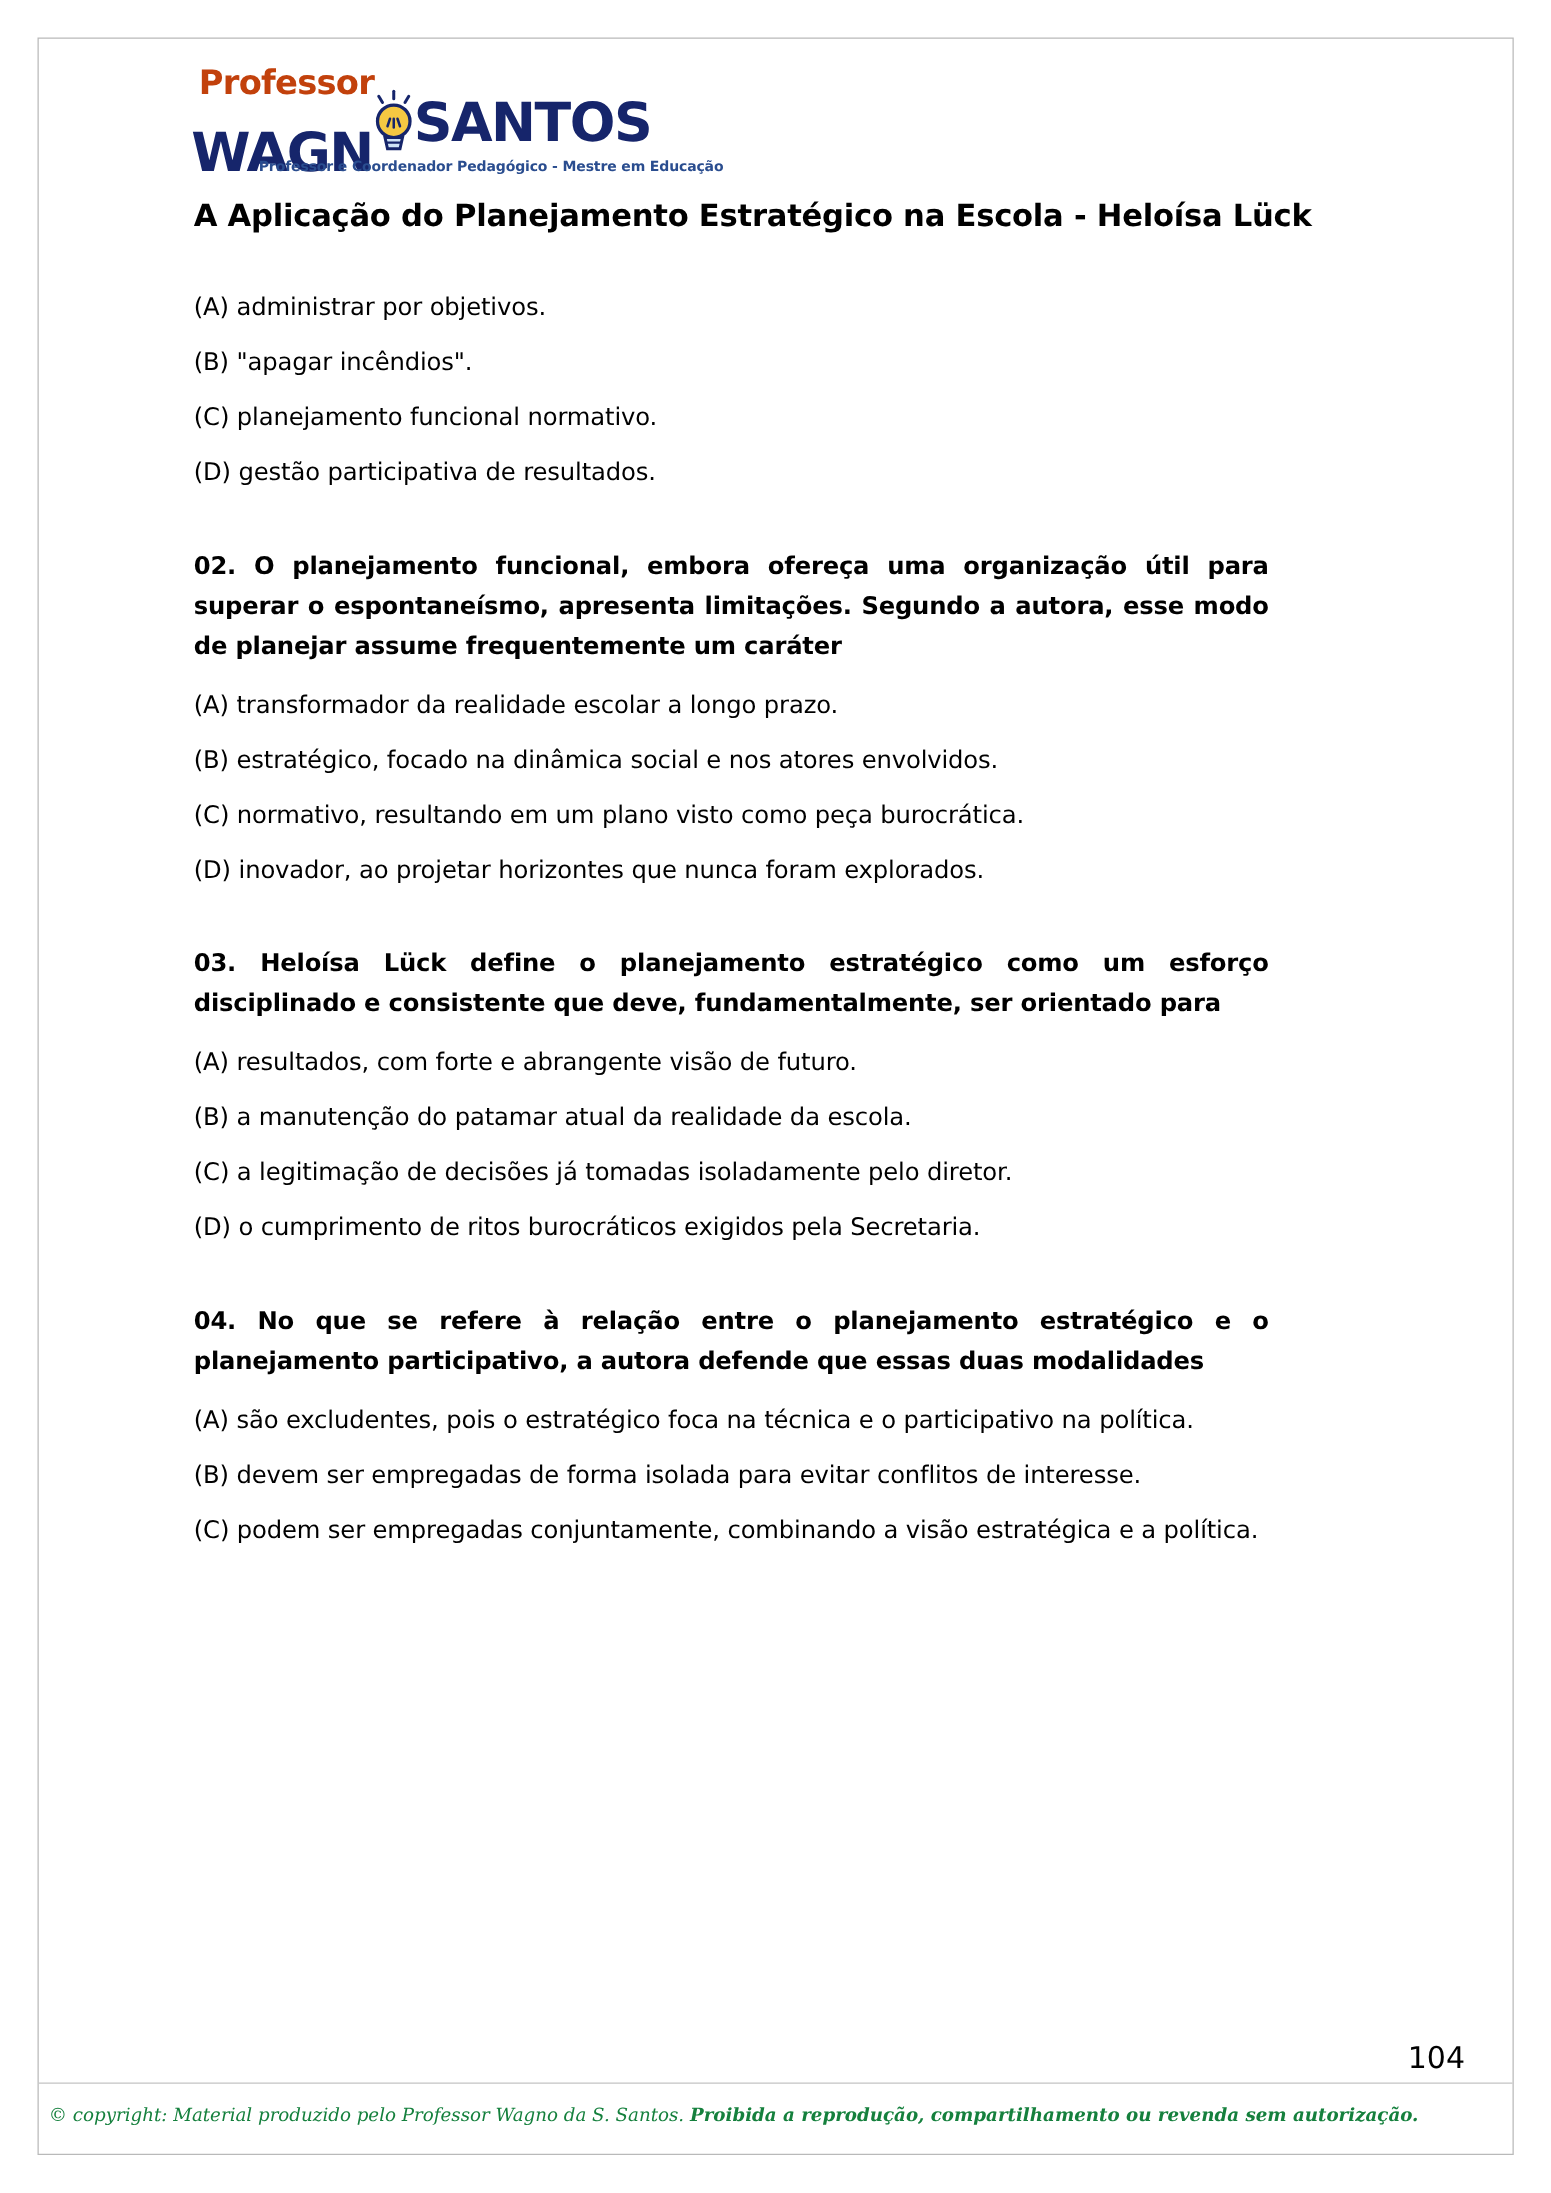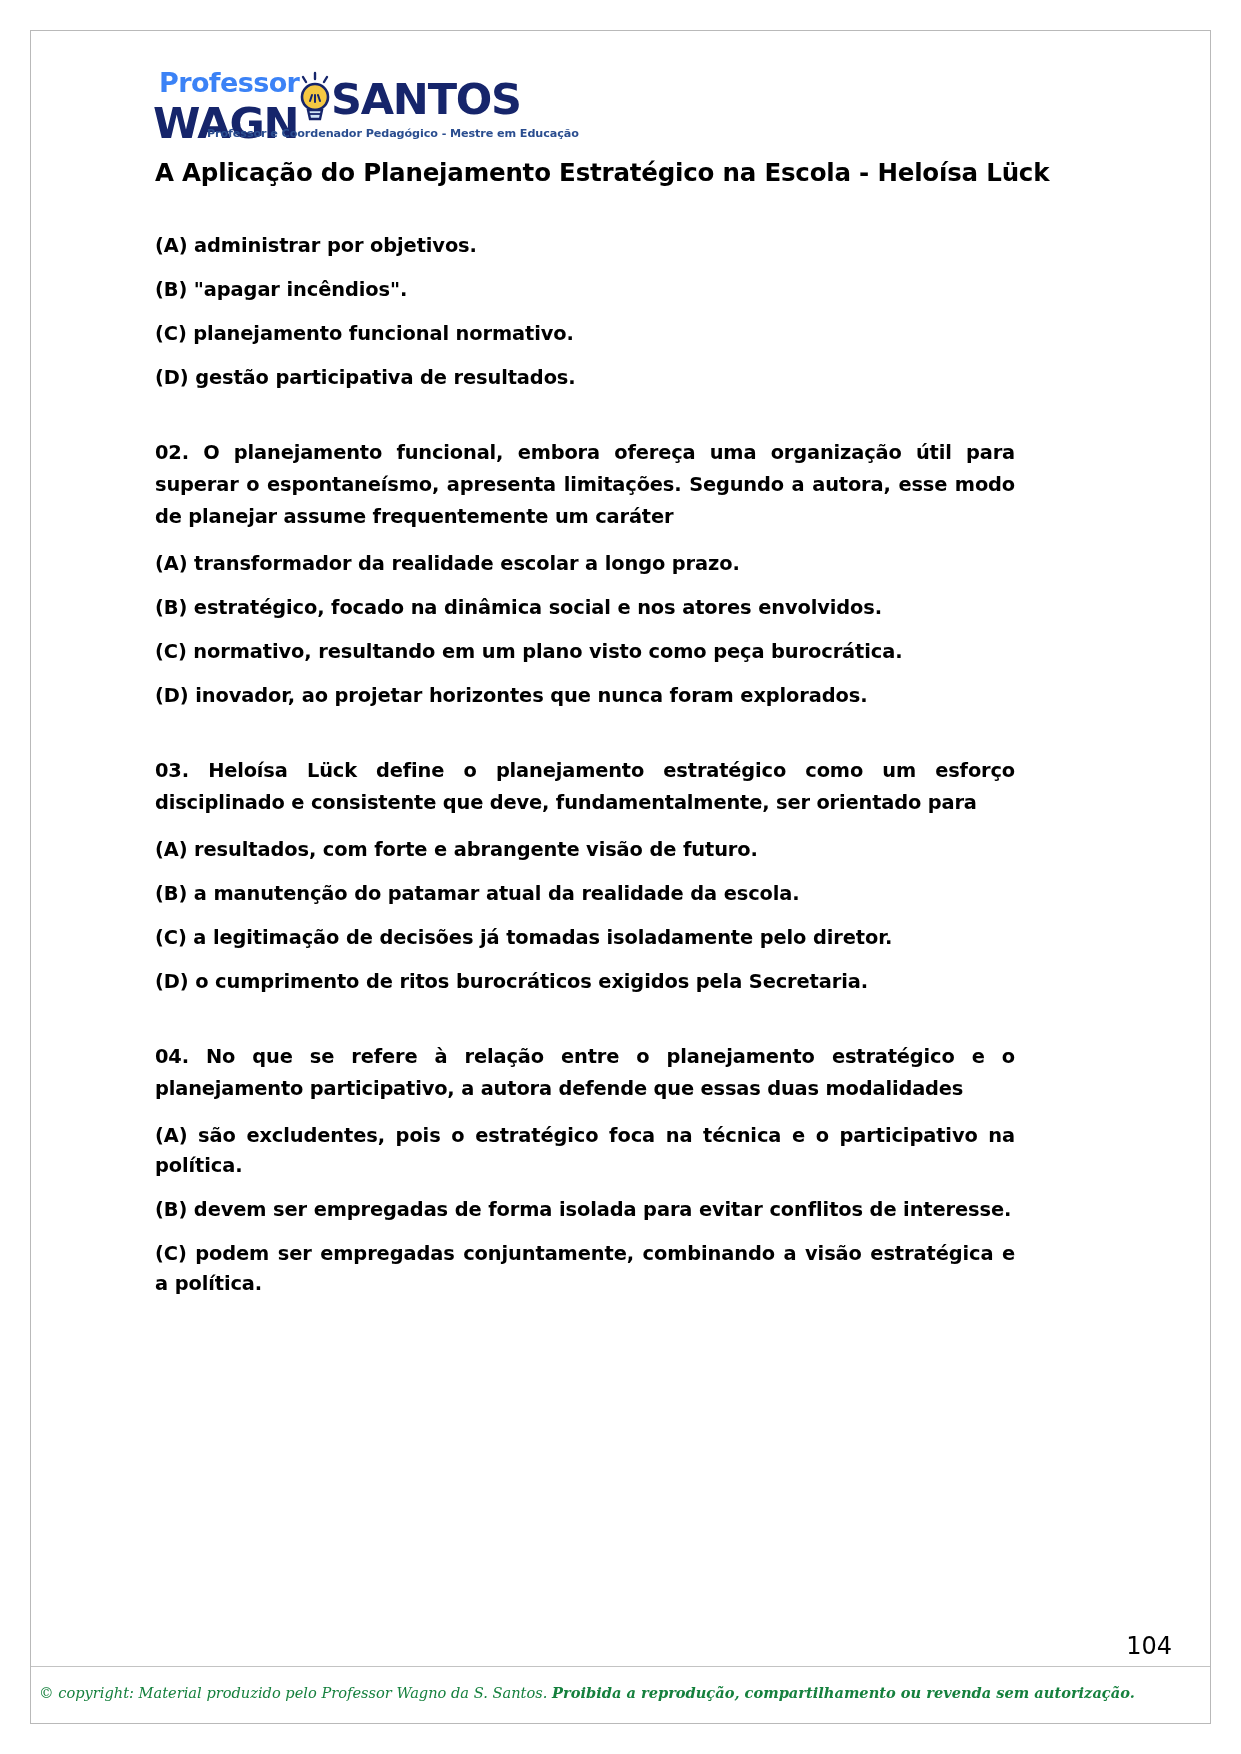--- a/index.html
+++ b/index.html
@@ -43,24 +43,24 @@
   #logo {
     position: absolute;
     left: 122px;
     top: 20px;
     width: 320px;
     height: 105px;
   }
   .logo-professor {
     position: absolute;
     left: 6px;
-    top: 16px;
+    top: 0px;
     font-size: 27px;
     font-weight: bold;
-    color: #3b82f6;
+    color: #c2410c;
     letter-spacing: -0.6px;
     font-family: "DejaVu Sans", sans-serif;
   }
   .logo-wagno {
     position: absolute;
     left: 0px;
     top: 23px;
     font-size: 43px;
     font-weight: bold;
     color: #16256b;
@@ -126,21 +126,21 @@
     line-height: 1.64;
     color: #000;
     text-align: justify;
     text-justify: inter-word;
     letter-spacing: -0.15px;
     margin-bottom: 16px;
     font-family: "DejaVu Sans", sans-serif;
   }
   .q-option {
     font-size: 19.4px;
-    font-weight: bold;
+    font-weight: normal;
     line-height: 1.55;
     color: #000;
     text-align: justify;
     letter-spacing: -0.1px;
     margin-bottom: 14px;
     font-family: "DejaVu Sans", sans-serif;
   }
   .q-option:last-child { margin-bottom: 0; }
 
   

